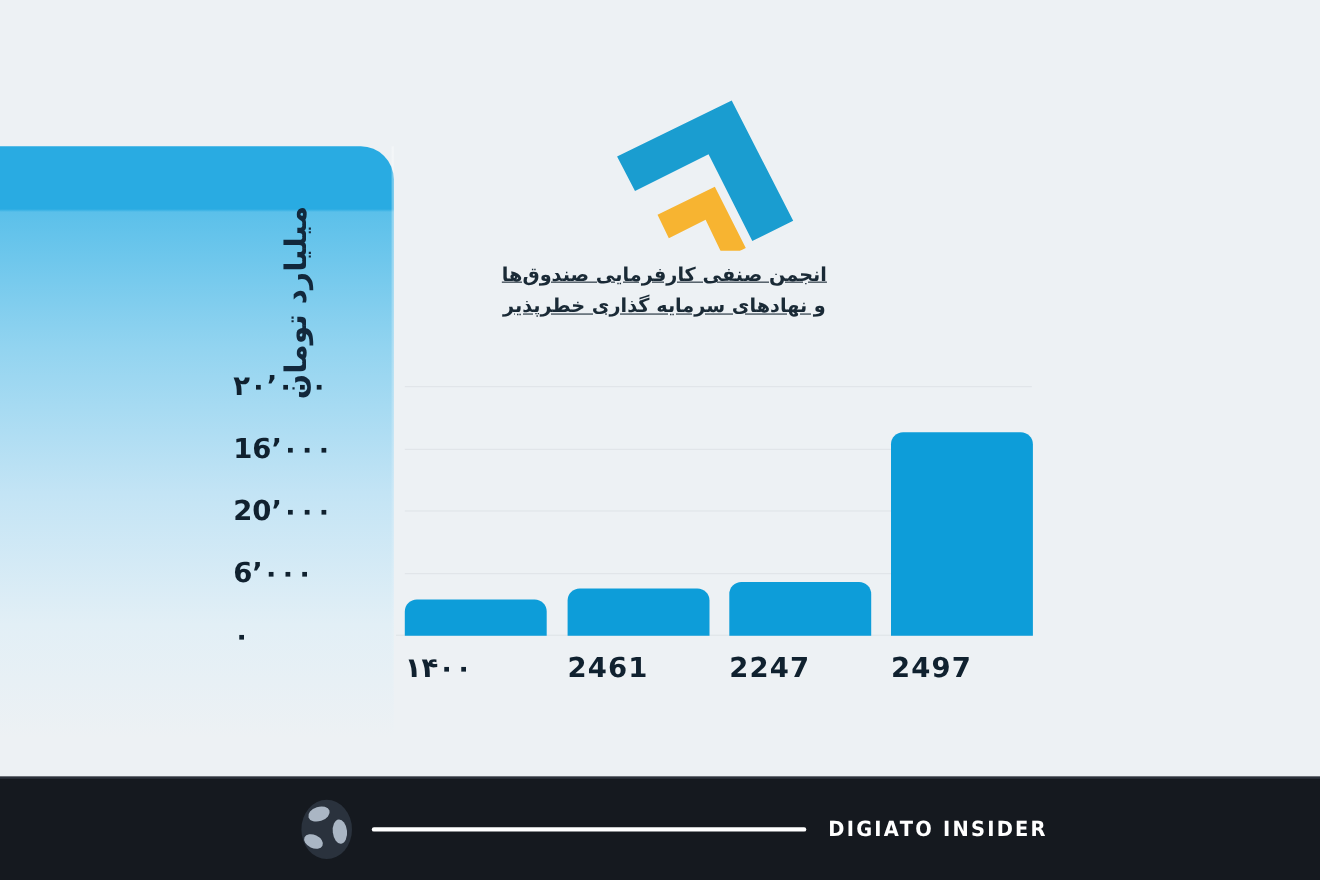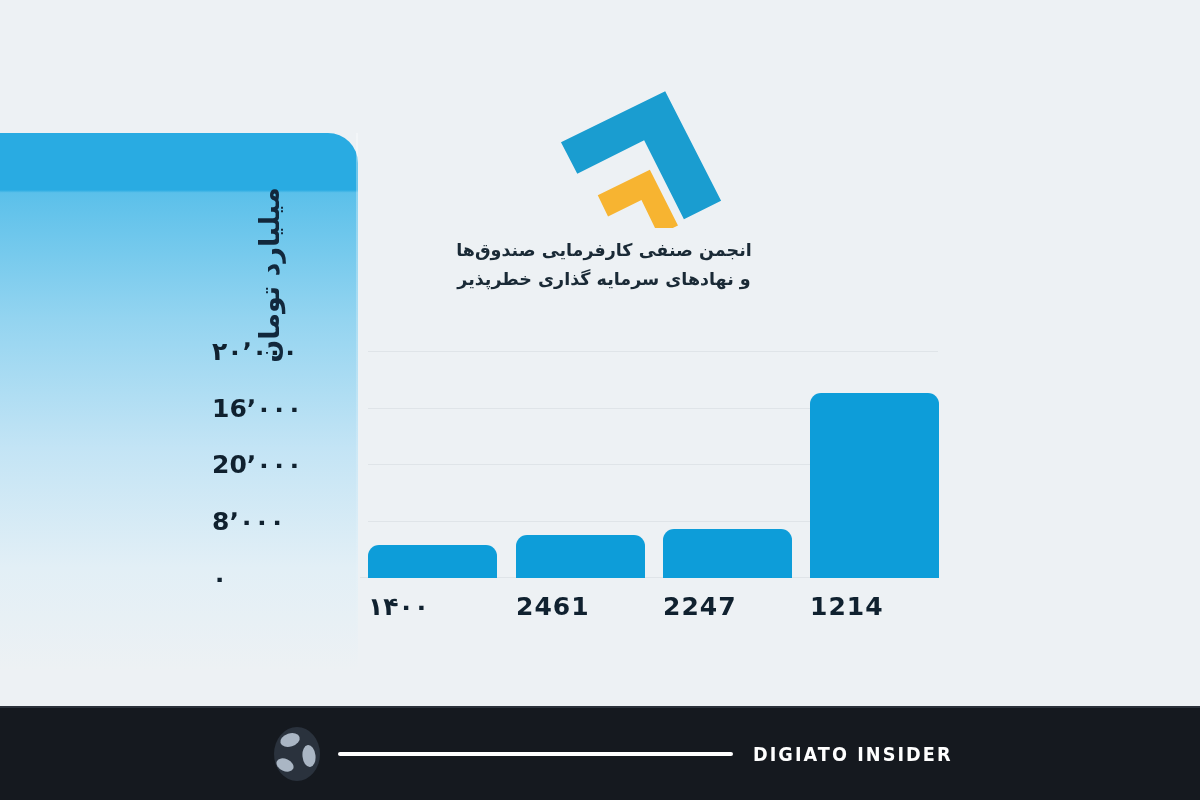--- a/index.html
+++ b/index.html
@@ -144,21 +144,21 @@
     left: 430px;
     top: 236px;
     width: 348px;
     text-align: center;
     direction: rtl;
     color: #1a2a36;
     font-size: 17.5px;
     font-weight: 600;
     line-height: 1.65;
   }
-  #org-caption span { display: block; }
+  #org-caption span { display: block; text-decoration: underline; }
 
   
   #footer {
     position: absolute;
     left: 0;
     bottom: 0;
     width: 1200px;
     height: 92px;
     background: #15191f;
     border-top: 2px solid #2b313a;
@@ -216,40 +216,40 @@
   </div>
 
   <div id="org-caption">
     <span>انجمن صنفی کارفرمایی صندوق‌ها</span>
     <span>و نهادهای سرمایه گذاری خطرپذیر</span>
   </div>
 
   <div class="y-tick" style="top:351px">۲۰٬۰۰۰</div>
   <div class="y-tick" style="top:408px">16٬۰۰۰</div>
   <div class="y-tick" style="top:464px">20٬۰۰۰</div>
-  <div class="y-tick" style="top:521px">8٬۰۰۰</div>
+  <div class="y-tick" style="top:521px">6٬۰۰۰</div>
   <div class="y-tick" style="top:578px">۰</div>
 
   <div id="plot">
     <div class="gridline" style="top:0px"></div>
     <div class="gridline" style="top:57px"></div>
     <div class="gridline" style="top:113px"></div>
     <div class="gridline" style="top:170px"></div>
     <div class="baseline"></div>
 
     <div class="bar" style="left:0px;   height:33px"></div>
     <div class="bar" style="left:148px; height:43px"></div>
     <div class="bar" style="left:295px; height:49px"></div>
     <div class="bar" style="left:442px; height:185px"></div>
   </div>
 
   <div class="x-tick" style="left:368px">۱۴۰۰</div>
   <div class="x-tick" style="left:516px">2461</div>
   <div class="x-tick" style="left:663px">2247</div>
-  <div class="x-tick" style="left:810px">1214</div>
+  <div class="x-tick" style="left:810px">2497</div>
 
   <div id="footer">
     <div id="footer-inner">
       <div id="digiato-mark">
         <svg viewBox="0 0 54 60" width="54" height="60" aria-hidden="true">
           <ellipse cx="27" cy="30" rx="23" ry="27" fill="#2a323d"></ellipse>
           <ellipse cx="20" cy="16" rx="10" ry="6.5" fill="#aab6c4" transform="rotate(-18 20 16)"></ellipse>
           <ellipse cx="15" cy="41" rx="9" ry="6" fill="#aab6c4" transform="rotate(25 15 41)"></ellipse>
           <ellipse cx="39" cy="32" rx="6.5" ry="11" fill="#aab6c4" transform="rotate(-6 39 32)"></ellipse>
         </svg>

